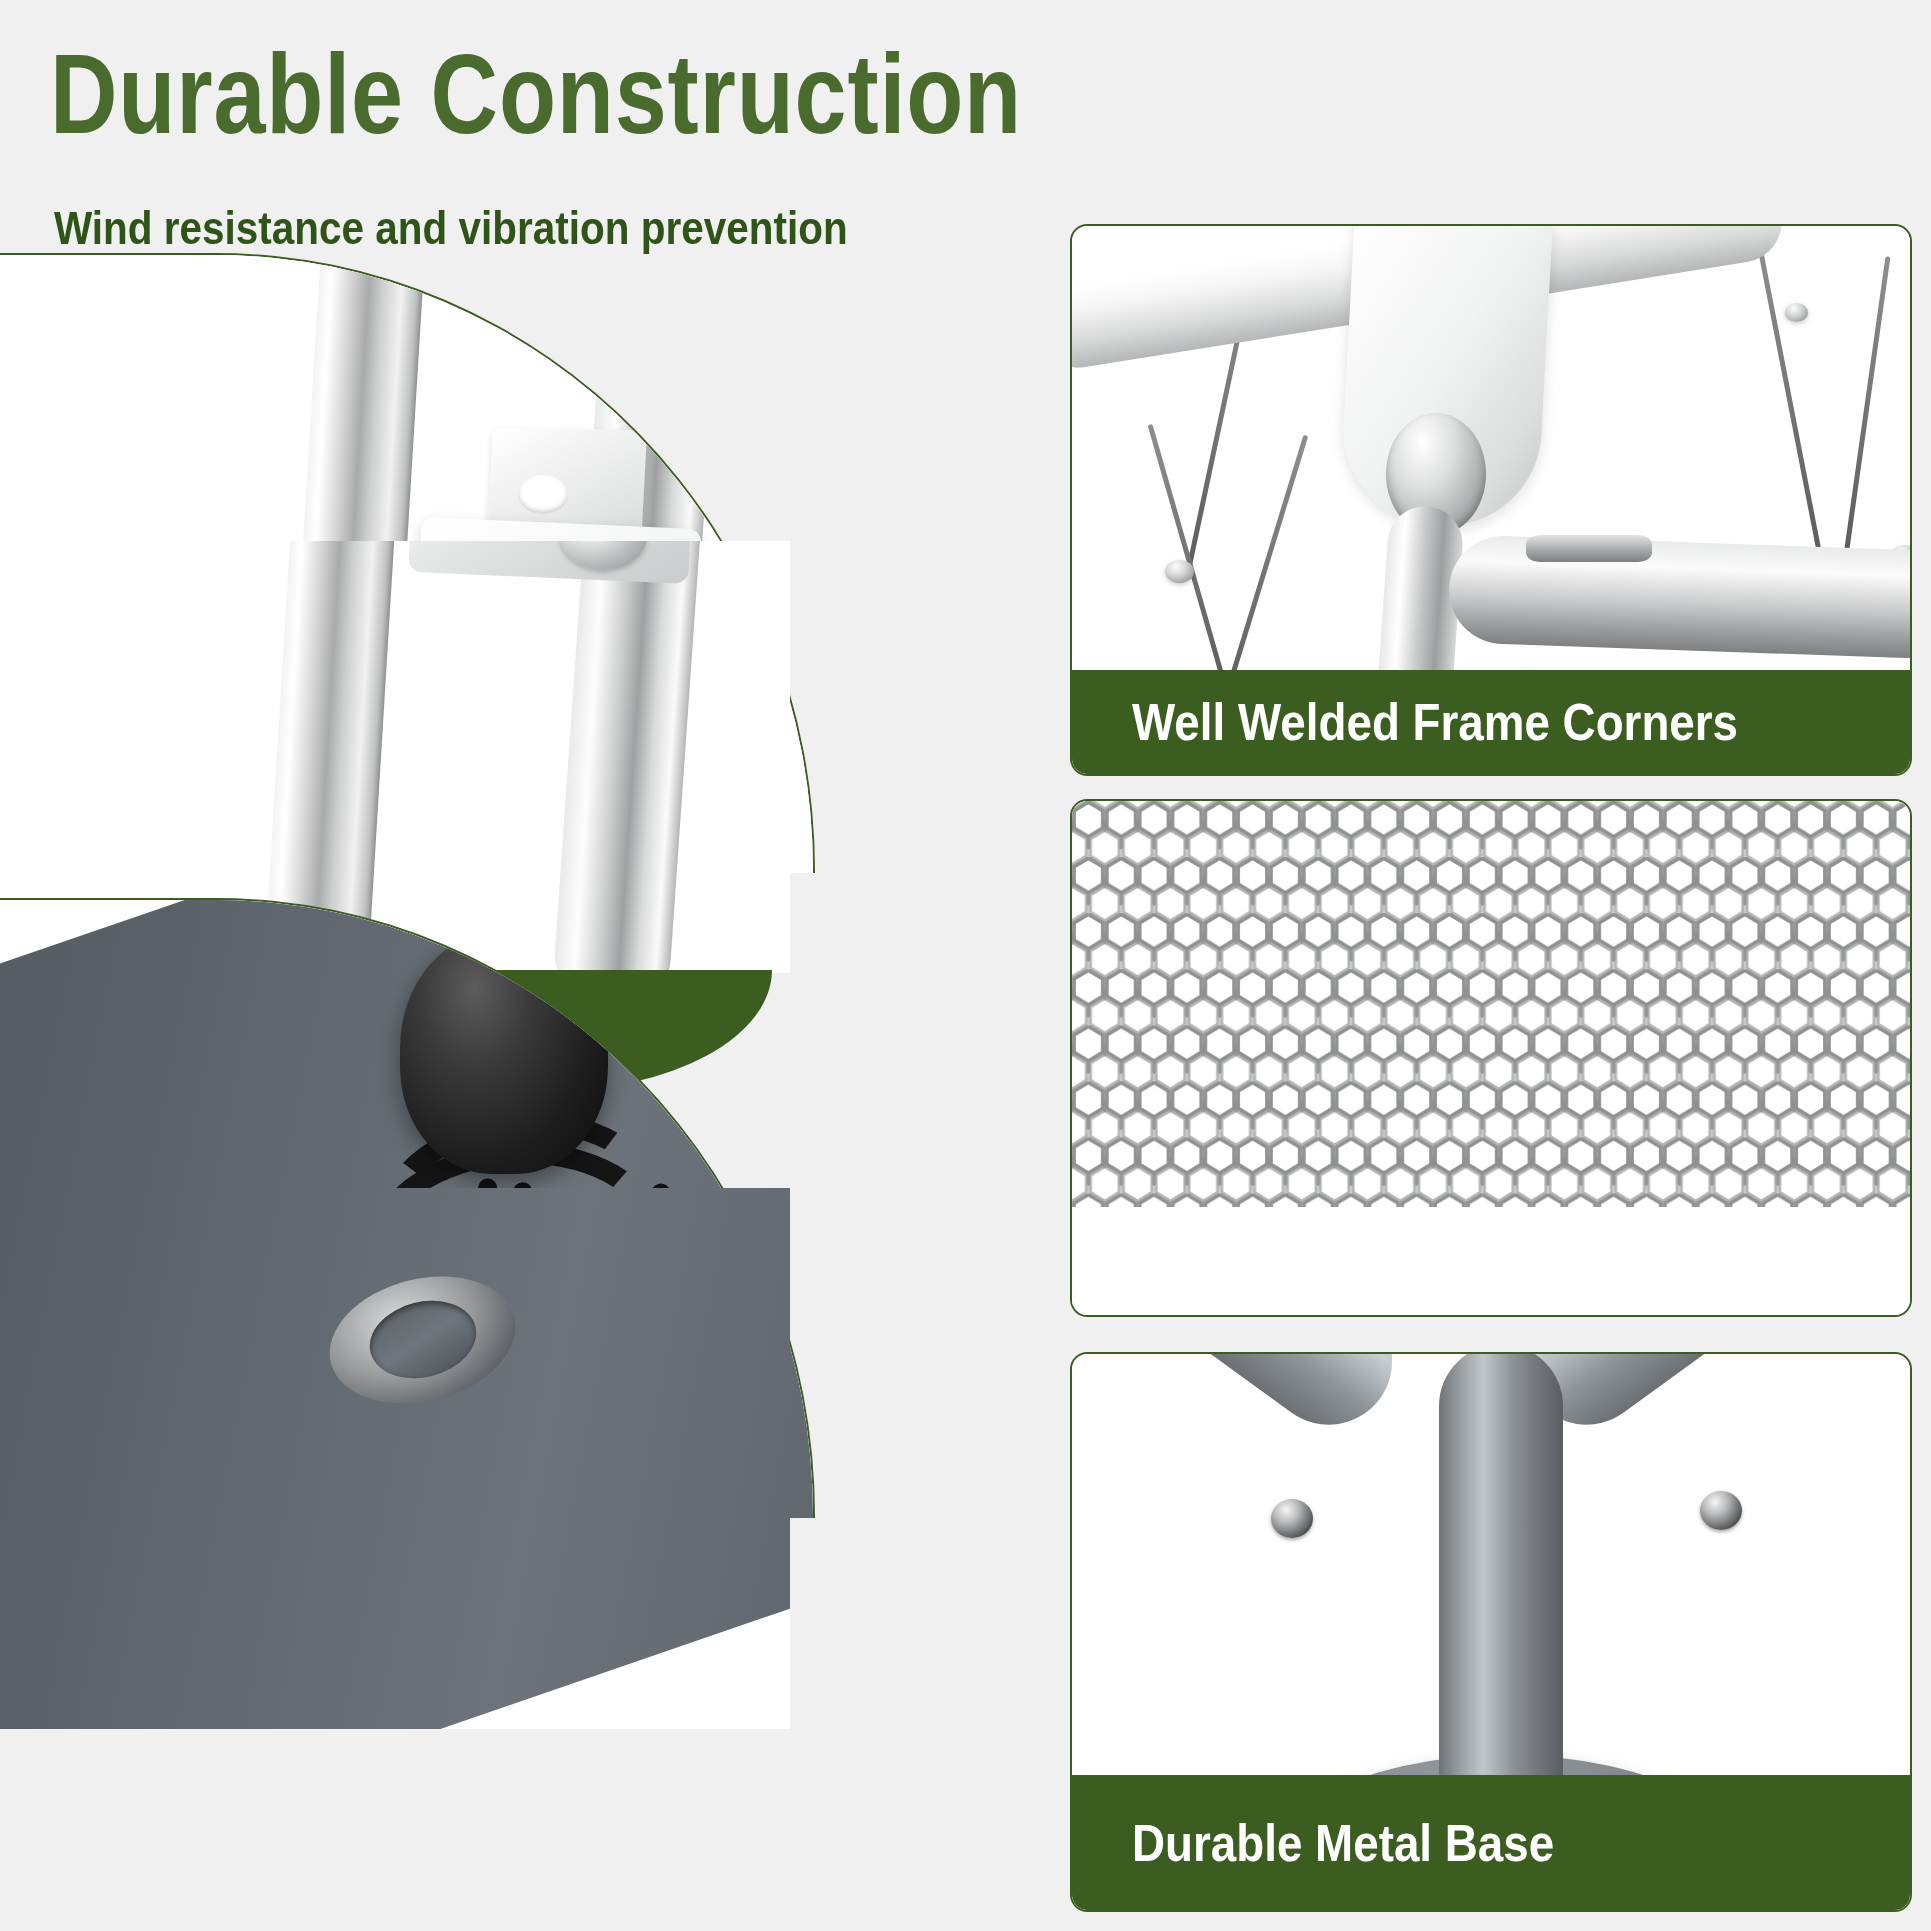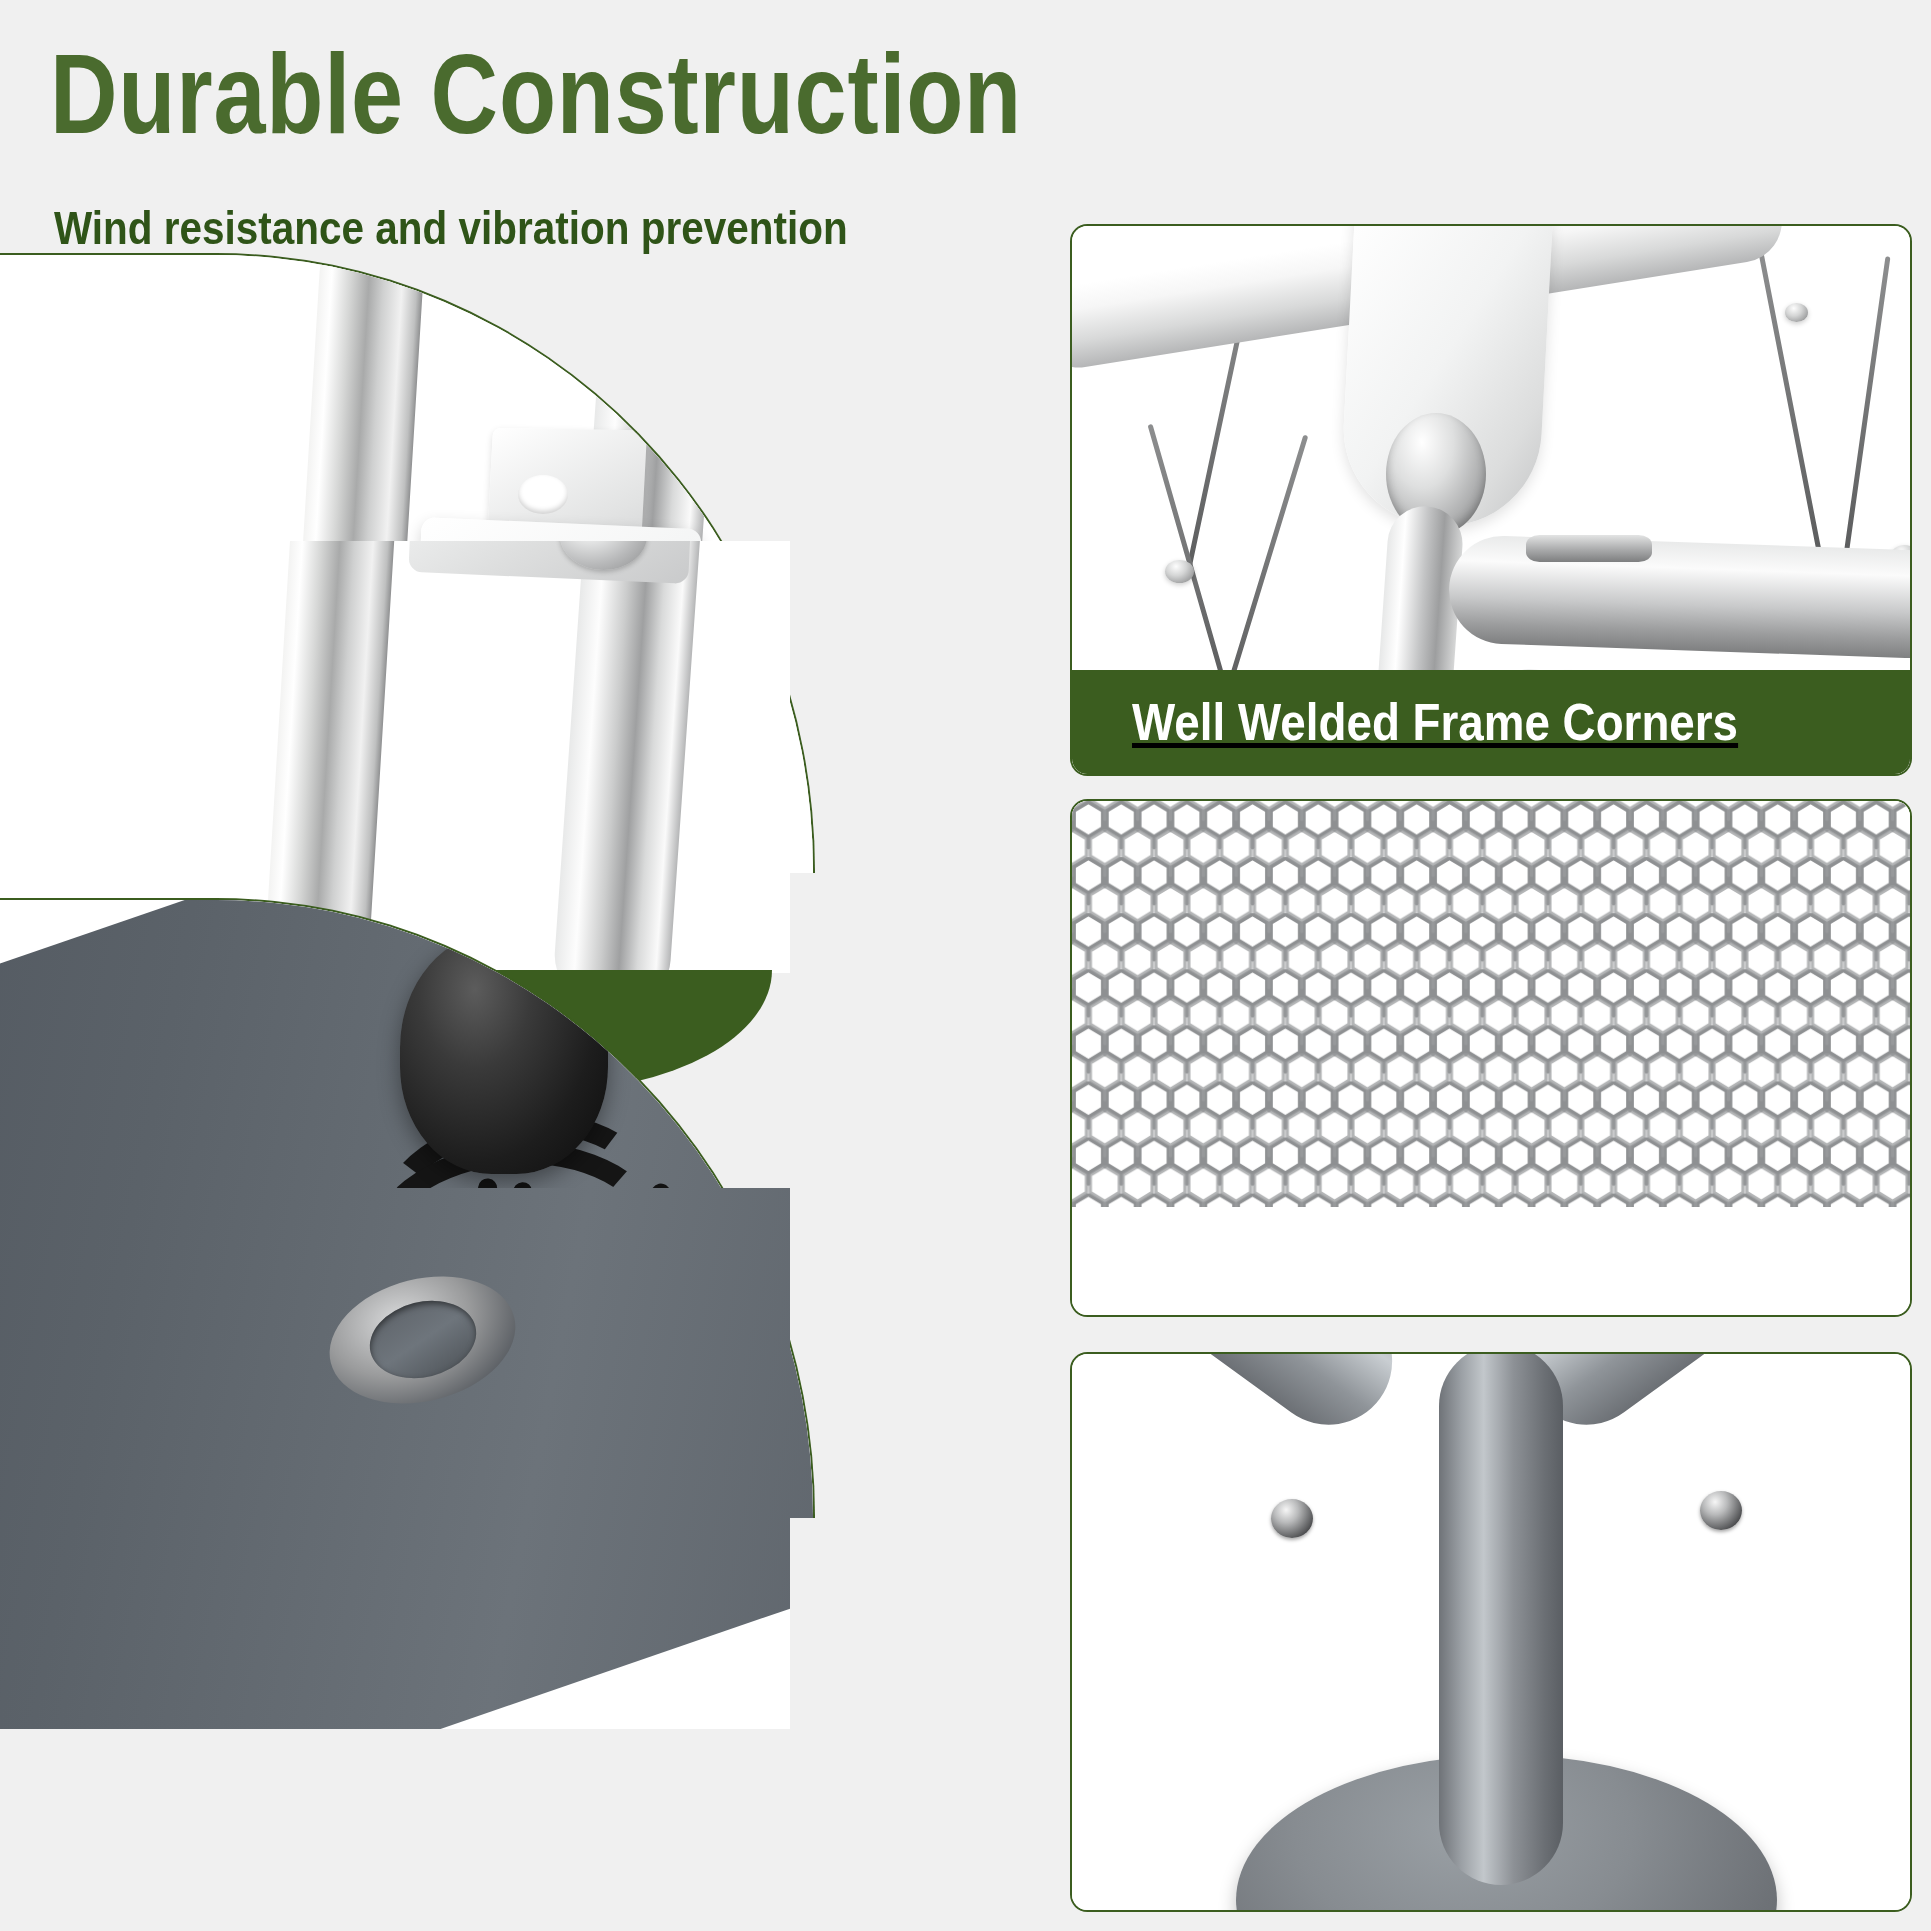--- a/index.html
+++ b/index.html
@@ -95,21 +95,21 @@
     transform-origin:left center;
     font-size:52px;font-weight:700;color:#fff;line-height:1.28;
     white-space:pre-line;
   }
 
   
   #p-weld{
     left:1070px;top:224px;width:838px;height:548px;
     border:2.9px solid #3b5d1f;border-radius:17.4px;background:#fff;
   }
-  #p-weld .cap{height:104px;padding-left:60px;text-decoration:underline;}
+  #p-weld .cap{height:104px;padding-left:60px;}
   #p-weld .cap span{font-size:52px;}
 
   #p-mesh{
     left:1070px;top:799px;width:838px;height:514px;
     border:2.9px solid #3b5d1f;border-radius:17.4px;background:#fff;
   }
   #p-mesh .cap{height:108px;padding-left:60px;}
   #p-mesh .cap span{font-size:52px;}
 
   #p-base{
@@ -435,16 +435,19 @@
   <div class="panel" id="p-base">
     <div class="photo" id="art-base">
       <div class="legL"></div>
       <div class="legR"></div>
       <div class="foot"></div>
       <div class="legMain"></div>
 
       <div class="screw" style="left:199px;top:145px;"></div>
       <div class="screw" style="left:628px;top:137px;"></div>
     </div>
+    <div class="cap">
+      <span>Durable Metal Base</span>
+    </div>
   </div>
 
 </div>
 
 
 </body></html>

